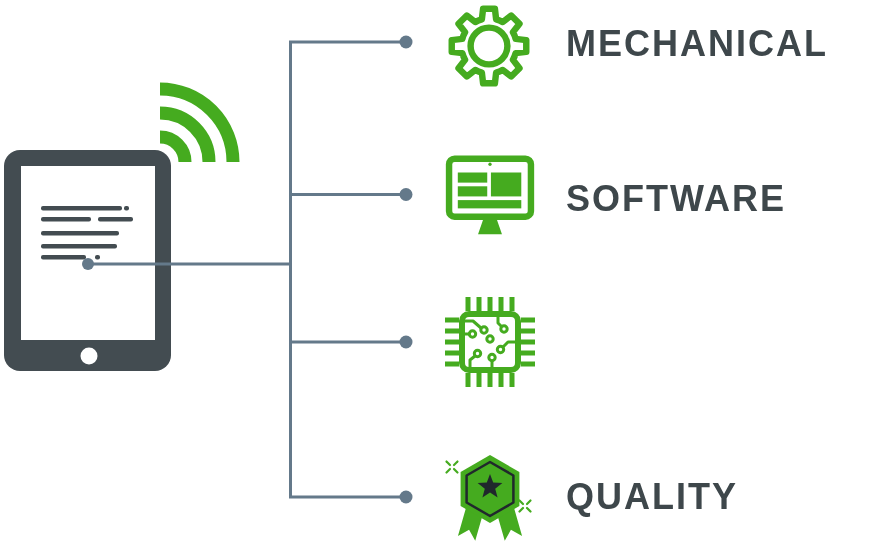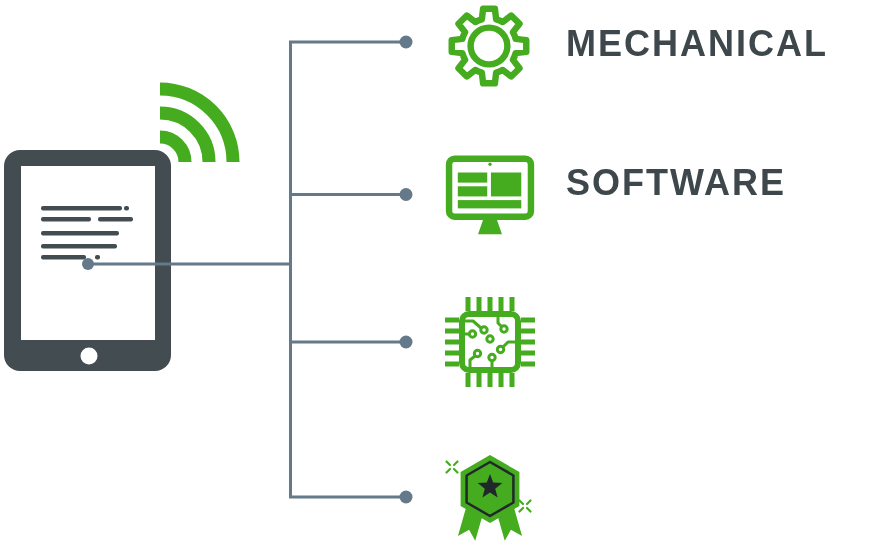--- a/index.html
+++ b/index.html
@@ -148,15 +148,16 @@
       <g transform="translate(87,63)">
         <line x1="-5.5" y1="-5.5" x2="-2" y2="-2"></line>
           <line x1="5.5" y1="-5.5" x2="2" y2="-2"></line>
         <line x1="-5.5" y1="5.5" x2="-2" y2="2"></line> 
           <line x1="5.5" y1="5.5" x2="2" y2="2"></line>
       </g>
     </g>
   </svg>
 
   <span class="label" style="top:21px">MECHANICAL</span>
-  <span class="label" style="top:160px">SOFTWARE</span>
+  <span class="label" style="top:176px">SOFTWARE</span>
+  <span class="label" style="top:474px">QUALITY</span>
 
 </div>
 
 </body></html>

